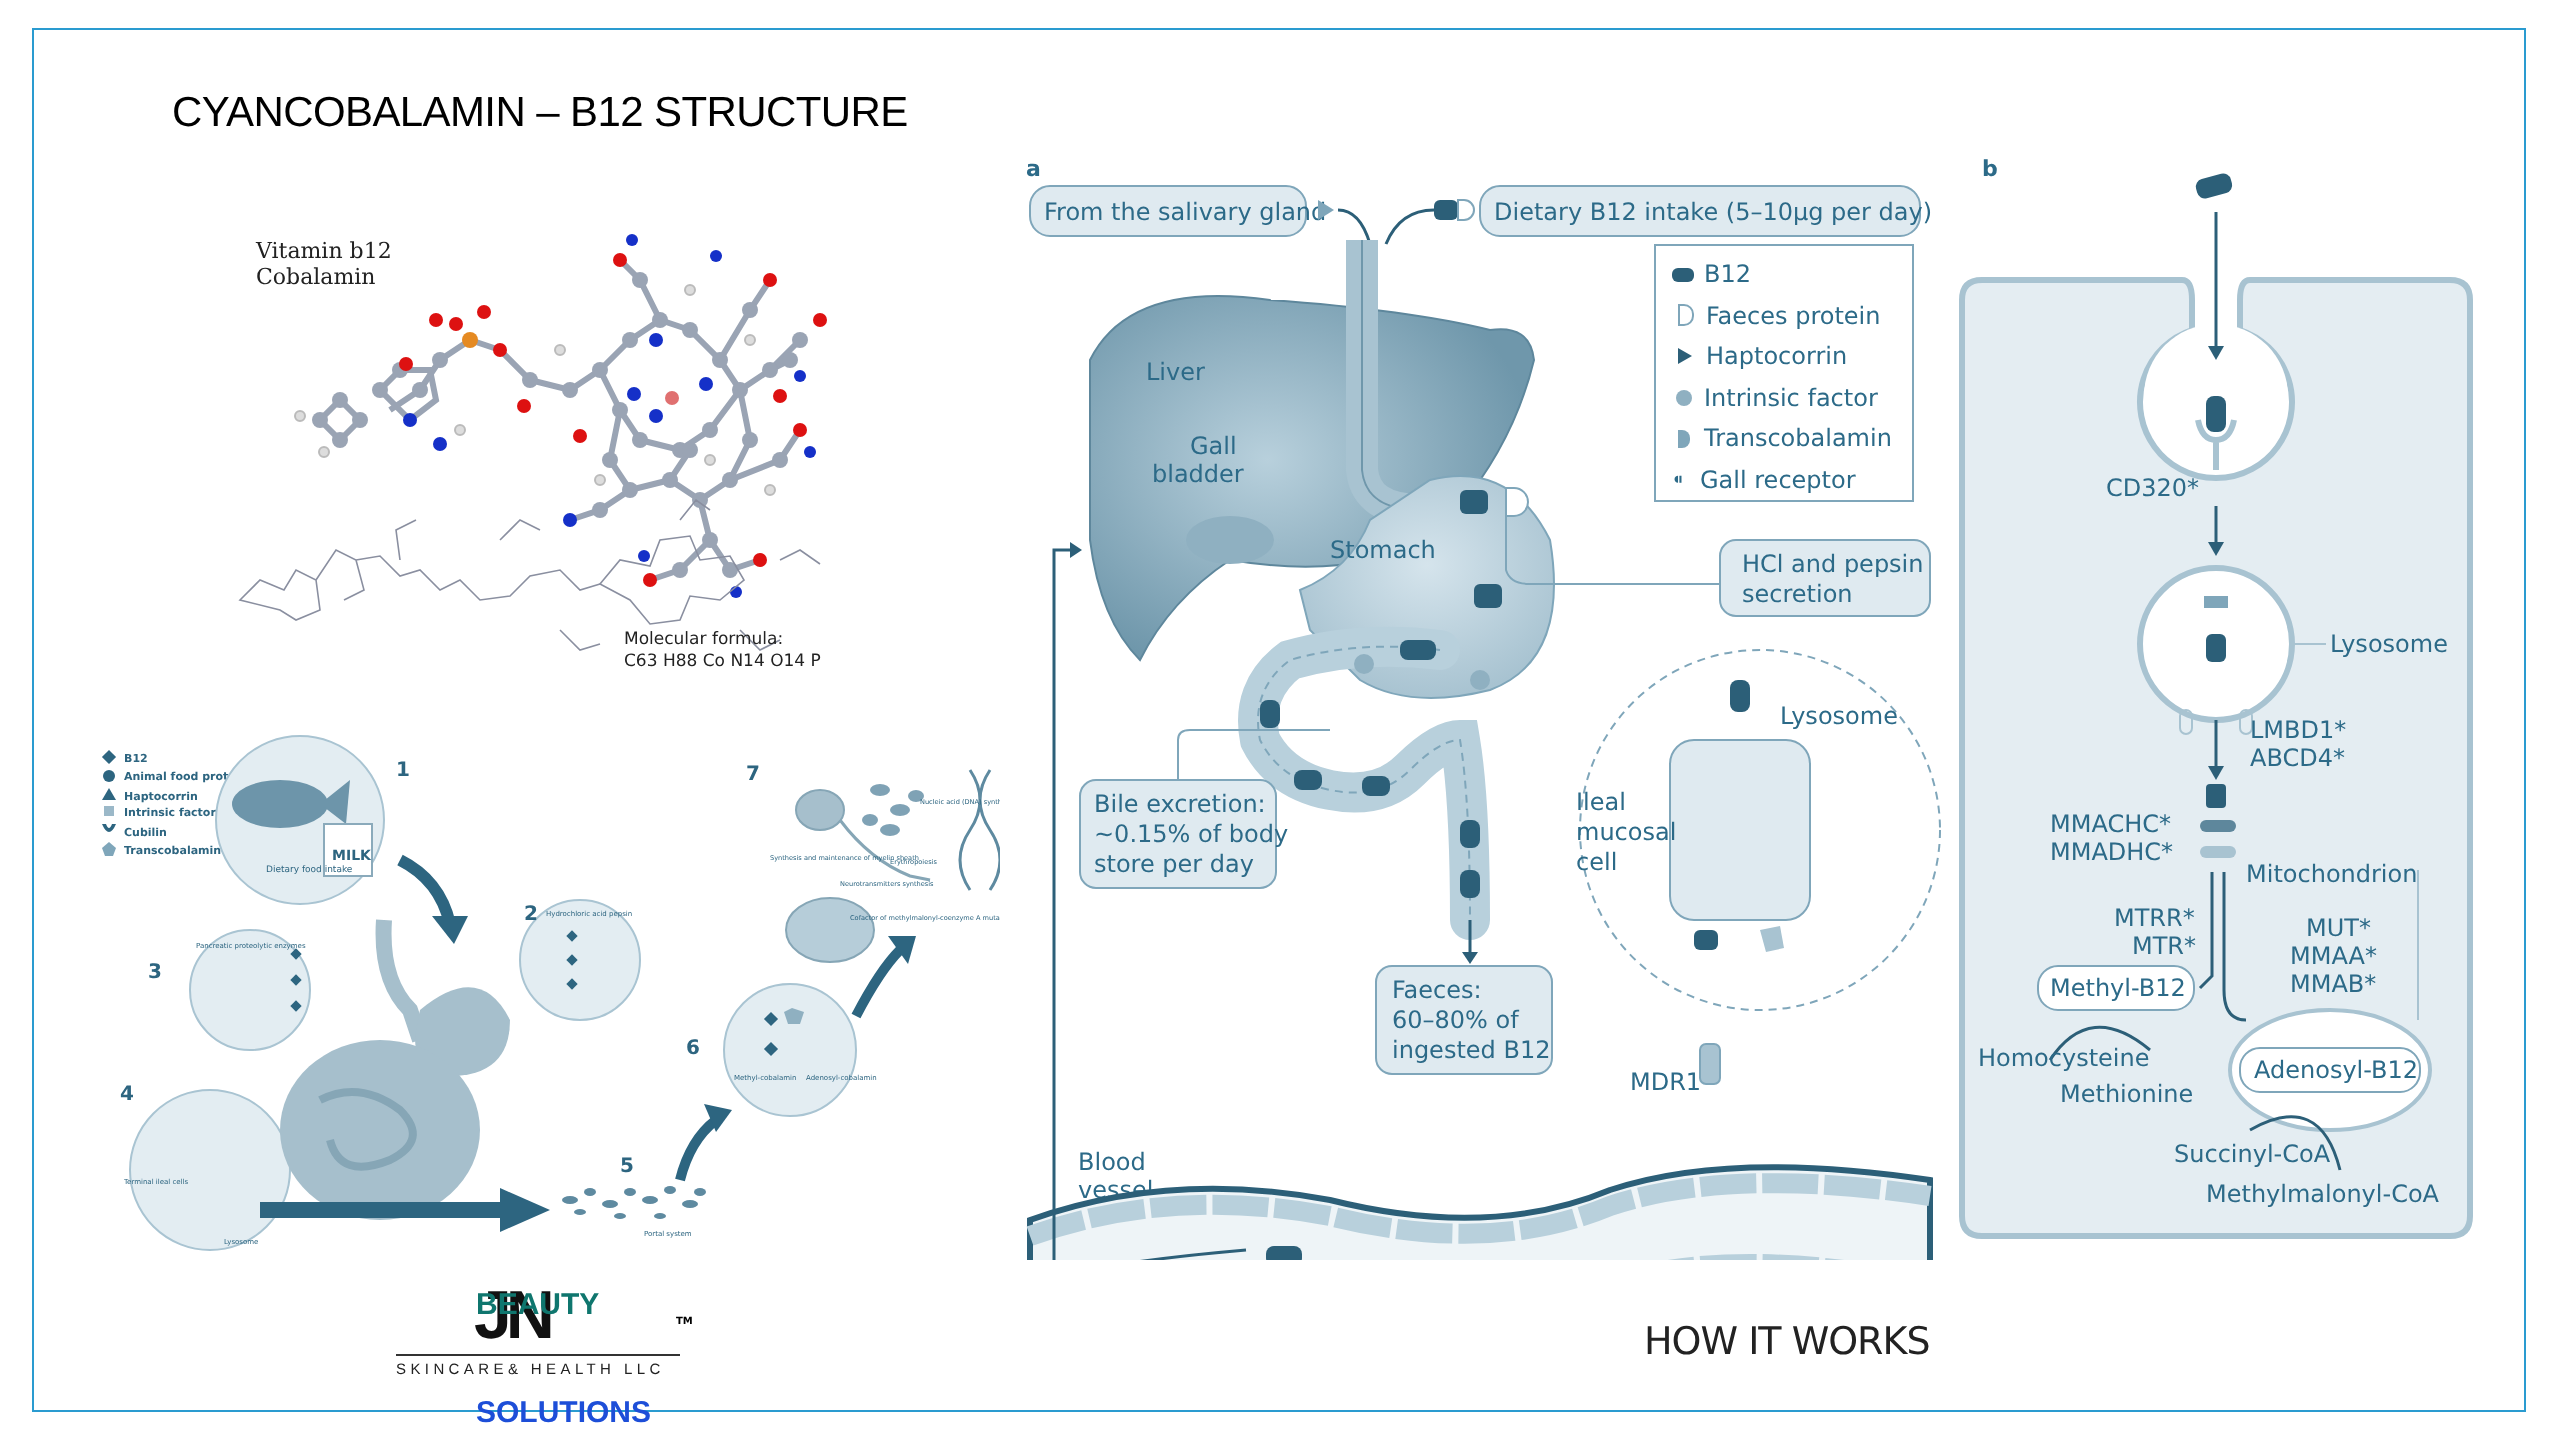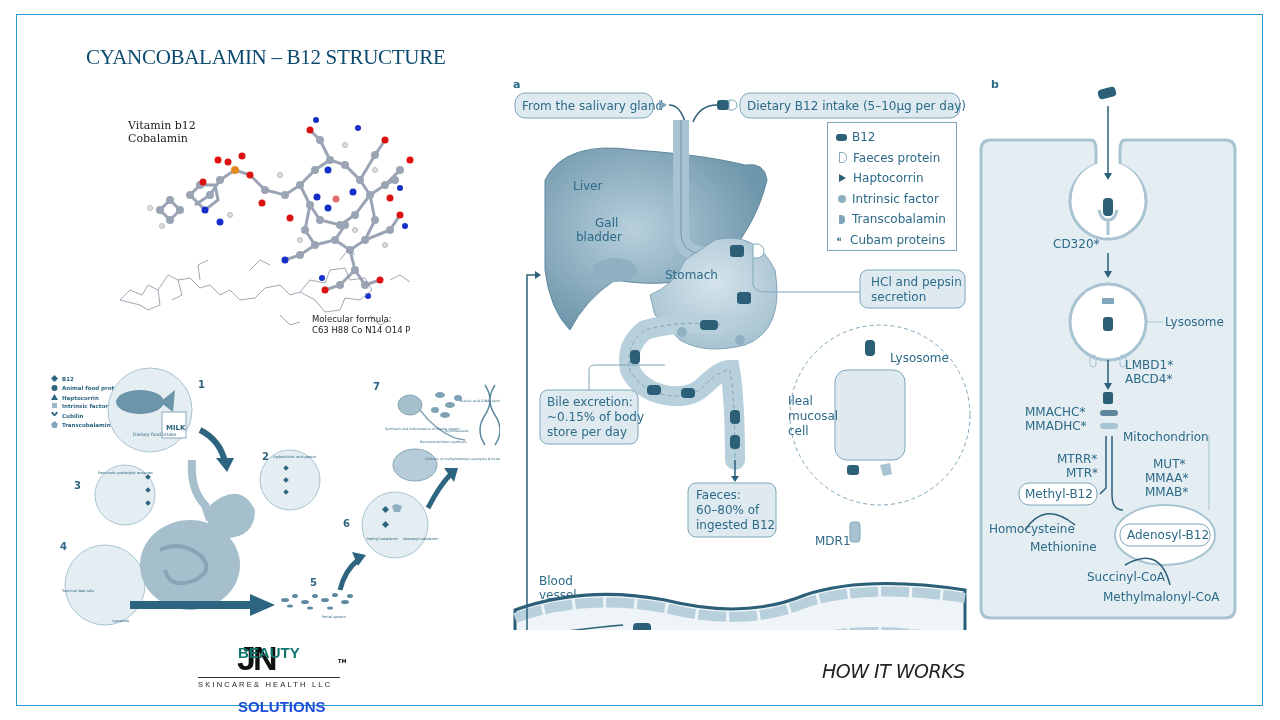--- a/index.html
+++ b/index.html
@@ -1,19 +1,19 @@
 <!DOCTYPE html>
 <html><head>
 <meta charset="utf-8">
 <style>
   html,body{margin:0;padding:0;background:#fff;}
   body{width:1280px;height:720px;position:relative;overflow:hidden;font-family:"DejaVu Sans",sans-serif;}
   .frame{position:absolute;left:16px;top:14px;width:1247px;height:692px;border:1px solid #2a9bd0;box-sizing:border-box;}
-  .slide-title{position:absolute;left:86px;top:45px;font-size:21px;font-weight:300;color:#0c4a6e;letter-spacing:-0.3px;font-family:Liberation Serif, serif;}
-  .footer-title{position:absolute;left:822px;top:660px;font-size:19px;color:#222;font-family:"DejaVu Sans",sans-serif;letter-spacing:-0.5px;font-style:italic;}
+  .slide-title{position:absolute;left:86px;top:45px;font-size:21px;font-weight:300;color:#000000;letter-spacing:-0.3px;font-family:Liberation Sans, sans-serif;}
+  .footer-title{position:absolute;left:822px;top:660px;font-size:19px;color:#222;font-family:"DejaVu Sans",sans-serif;letter-spacing:-0.5px;}
   .serif{font-family:"DejaVu Serif",serif;}
   svg text{font-family:"DejaVu Sans",sans-serif;}
   .logo{position:absolute;left:196px;top:645px;width:160px;height:50px;}
   .logo-jn{position:absolute;left:0;top:-6px;font-family:"Liberation Sans",sans-serif;font-weight:bold;font-size:34px;color:#111;letter-spacing:-3px;margin-left:41px;}
   .logo-l1{position:absolute;left:42px;top:0px;font-family:"Liberation Sans",sans-serif;font-size:15px;font-weight:bold;color:#0f766e;line-height:15px;letter-spacing:0px;}
   .logo-l2{position:absolute;left:42px;top:14px;font-family:"Liberation Sans",sans-serif;font-size:15px;font-weight:bold;color:#1d4ed8;line-height:15px;margin-top:40px;}
   .logo-tm{position:absolute;left:142px;top:13px;font-size:5px;font-weight:bold;}
   .logo-rule{position:absolute;left:2px;top:32px;width:142px;height:1px;background:#333;}
   .logo-sub{position:absolute;left:2px;top:35px;font-family:"Liberation Sans",sans-serif;font-size:7.5px;font-weight:normal;letter-spacing:2.2px;color:#222;}
 </style>
@@ -332,21 +332,21 @@
   <rect x="310" y="570" width="12" height="10" rx="3" fill="#2c5f78"></rect>
   <polygon points="355,568 365,566 367,577 357,579" fill="#a8c3d1"></polygon>
 </svg>
 
 <div style="position:absolute;left:827px;top:122px;width:130px;height:129px;border:1px solid #7fa6ba;background:#fff;font-size:12px;color:#2c6a88;box-sizing:border-box;padding:4px 0 0 8px;line-height:20.5px;">
   <div><span style="display:inline-block;width:11px;height:7px;background:#2c5f78;border-radius:3px;margin-right:5px"></span><span>B12</span></div>
   <div><span style="display:inline-block;width:6px;height:9px;border:1px solid #7fa6ba;border-radius:0 5px 5px 0;margin:0 6px 0 3px;vertical-align:-1px"></span><span>Faeces protein</span></div>
   <div><span style="display:inline-block;width:0;height:0;border-left:7px solid #2c5f78;border-top:4px solid transparent;border-bottom:4px solid transparent;margin:0 7px 0 3px"></span><span>Haptocorrin</span></div>
   <div><span style="display:inline-block;width:8px;height:8px;border-radius:50%;background:#8fb0c1;margin:0 6px 0 2px"></span><span>Intrinsic factor</span></div>
   <div><span style="display:inline-block;width:6px;height:9px;background:#7fa6ba;border-radius:0 4px 4px 0;margin:0 7px 0 3px;vertical-align:-1px"></span><span>Transcobalamin</span></div>
-  <div><span style="display:inline-block;width:12px;margin-right:2px">⁌</span><span>Cubam proteins</span></div>
+  <div><span style="display:inline-block;width:12px;margin-right:2px">⁌</span><span>Gall receptor</span></div>
 </div>
 
 <svg style="position:absolute;left:975px;top:70px" width="290" height="560" viewBox="0 0 290 560">
   <text x="16" y="18" font-size="11" font-weight="bold" fill="#2c6a88">b</text>
   <rect x="123" y="18" width="18" height="10" rx="4" fill="#2c5f78" transform="rotate(-15 132 23)"></rect>
   <path d="M16 70 Q6 70 6 80 L6 538 Q6 548 16 548 L250 548 Q260 548 260 538 L260 80 Q260 70 250 70 L150 70 Q145 70 145 80 L145 95 A38 38 0 1 1 121 95 L121 80 Q121 70 116 70 Z" fill="#e4edf2" stroke="#a8c3d1" stroke-width="3"></path>
   <circle cx="133" cy="128" r="36" fill="#fff"></circle>
   <path d="M133 36 L133 105" stroke="#2c5f78" stroke-width="1.5"></path>
     <polygon points="129,103 137,103 133,110" fill="#2c5f78"></polygon>
   <rect x="128" y="128" width="10" height="18" rx="4" fill="#2c5f78"></rect>

